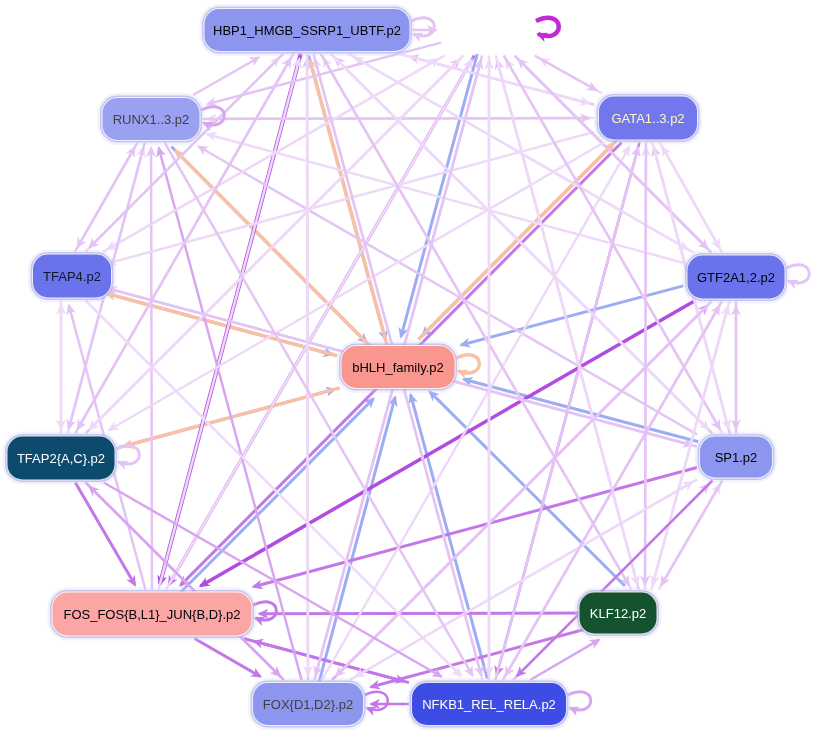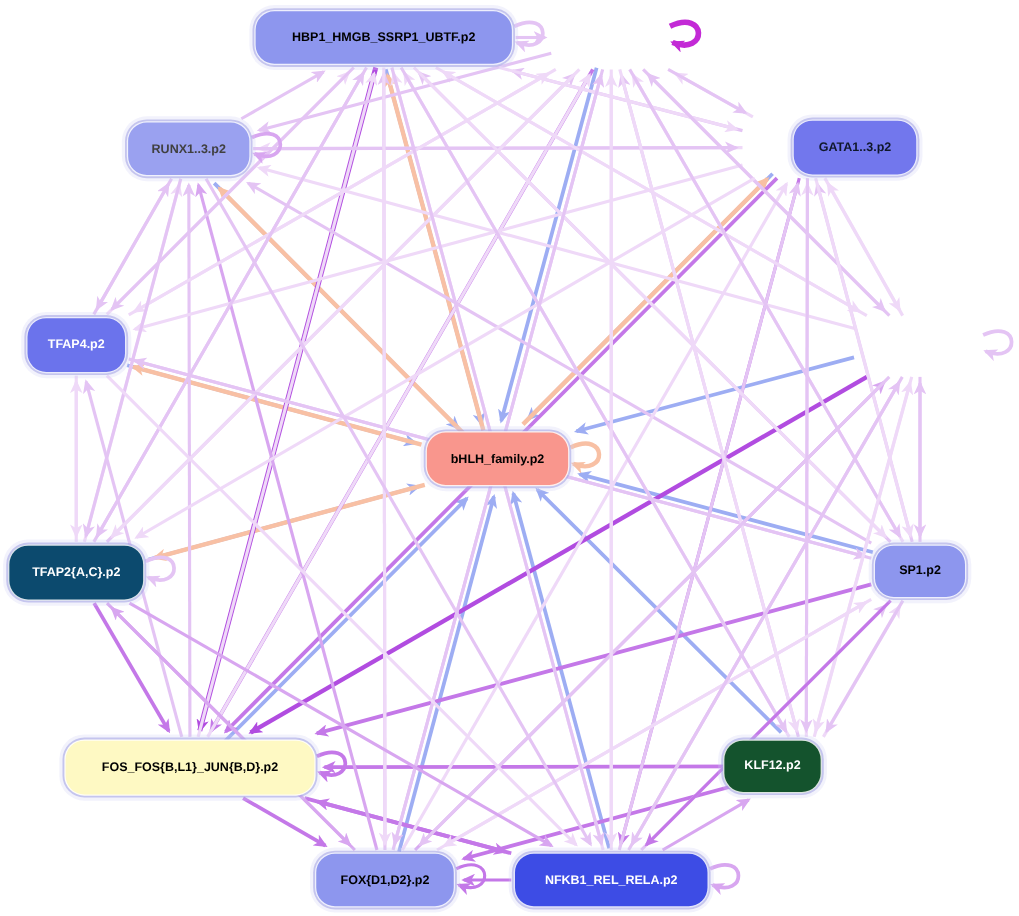--- a/index.html
+++ b/index.html
@@ -3,28 +3,27 @@
 <meta charset="utf-8">
 <style>
   html,body{margin:0;padding:0;background:#ffffff;}
   body{font-family:"Liberation Sans", sans-serif;}
   #stage{position:relative;width:815px;height:733px;background:#ffffff;overflow:hidden;}
   #edge-layer{position:absolute;left:0;top:0;width:815px;height:733px;}
   .node{
     position:absolute;
     display:flex;align-items:center;justify-content:center;
     border-radius:16px;
-    font-size:10px;
+    font-size:13px;
     white-space:nowrap;
     transform:translate(-50%,-50%);
     border:1px solid rgba(255,255,255,0.85);
     box-shadow:0 0 0 1.5px rgba(160,160,225,0.55), 0 0 0 4px rgba(210,210,245,0.28);
     cursor:pointer;
     user-select:none;
-    font-weight:bold;
   }
 </style>
 </head>
 <body>
 
 <div id="stage">
   <svg id="edge-layer" xmlns="http://www.w3.org/2000/svg" width="815" height="733" viewBox="0 0 815 733">
       <defs>
         <marker id="arrow-lav1" markerWidth="12" markerHeight="10" refX="9" refY="5" orient="auto" markerUnits="userSpaceOnUse">
           <path d="M0,0 L11,5 L0,10 L3,5 Z" fill="#efd9f8"></path>
@@ -169,22 +168,23 @@
       <path d="M 786.5 268 C 816.5 254, 816.5 292, 788.5 281" fill="none" stroke="#e4c4f4" stroke-width="3" marker-end="url(#arrow-lav2)"></path>
       <path d="M 456.5 358 C 486.5 344, 486.5 382, 458.5 371" fill="none" stroke="#f8c0a4" stroke-width="3.5" marker-end="url(#arrow-salmon)"></path>
       <path d="M 116.5 449 C 146.5 435, 146.5 473, 118.5 462" fill="none" stroke="#e4c4f4" stroke-width="3" marker-end="url(#arrow-lav2)"></path>
       <path d="M 253.5 605 C 283.5 591, 283.5 629, 255.5 618" fill="none" stroke="#c478e8" stroke-width="3" marker-end="url(#arrow-pur2)"></path>
       <path d="M 568 695 C 598 681, 598 719, 570 708" fill="none" stroke="#d8a6f0" stroke-width="3" marker-end="url(#arrow-pur1)"></path>
       <path d="M 365 695 C 395 681, 395 719, 367 708" fill="none" stroke="#c478e8" stroke-width="2.5" marker-end="url(#arrow-pur2)"></path>
     </svg>
 
 <div class="node" style="left: 307px; top: 30px; width: 205px; height: 42px; background: rgb(141, 150, 238); color: rgb(0, 0, 0);">HBP1_HMGB_SSRP1_UBTF.p2</div>
     <div class="node" style="left: 151px; top: 119px; width: 97px; height: 42px; background: rgb(154, 161, 240); color: #404040;">RUNX1..3.p2</div>
-    <div class="node" style="left: 684px; top: 118px; width: 98px; height: 43px; background: rgb(114, 119, 237); color: #0f172a;">GATA1..3.p2</div>
-    <div class="node" style="left: 61px; top: 276px; width: 78px; height: 43px; background: rgb(107, 115, 236); color: #ffffff;">TFAP4.p2</div>
+    <div class="node" style="left: 648px; top: 118px; width: 98px; height: 43px; background: rgb(114, 119, 237); color: #fef9c3;">GATA1..3.p2</div>
+    <div class="node" style="left: 72px; top: 276px; width: 78px; height: 43px; background: rgb(107, 115, 236); color: #0f172a;">TFAP4.p2</div>
+    <div class="node" style="left: 736px; top: 277px; width: 97px; height: 43px; background: rgb(107, 115, 236); color: rgb(0, 0, 0);">GTF2A1,2.p2</div>
     <div class="node" style="left: 398px; top: 367px; width: 113px; height: 42px; background: rgb(249, 150, 141); color: rgb(0, 0, 0);">bHLH_family.p2</div>
     <div class="node" style="left: 61px; top: 458px; width: 107px; height: 43px; background: #0c4a6e; color: rgb(255, 255, 255);">TFAP2{A,C}.p2</div>
     <div class="node" style="left: 736px; top: 457px; width: 72px; height: 41px; background: rgb(141, 150, 238); color: rgb(0, 0, 0);">SP1.p2</div>
-    <div class="node" style="left: 152px; top: 614px; width: 199px; height: 43px; background: #fef9c3; color: rgb(0, 0, 0);">FOS_FOS{B,L1}_JUN{B,D}.p2</div>
+    <div class="node" style="left: 152px; top: 614px; width: 199px; height: 43px; background: #fca5a5; color: rgb(0, 0, 0);">FOS_FOS{B,L1}_JUN{B,D}.p2</div>
     <div class="node" style="left: 618px; top: 613px; width: 77px; height: 41px; background: #14532d; color: rgb(255, 255, 255);">KLF12.p2</div>
-    <div class="node" style="left: 308px; top: 704px; width: 110px; height: 42px; background: rgb(141, 150, 238); color: #000000;">FOX{D1,D2}.p2</div>
+    <div class="node" style="left: 308px; top: 704px; width: 110px; height: 42px; background: rgb(141, 150, 238); color: #404040;">FOX{D1,D2}.p2</div>
     <div class="node" style="left: 489px; top: 704px; width: 154px; height: 42px; background: rgb(61, 76, 229); color: rgb(255, 255, 255);">NFKB1_REL_RELA.p2</div>
   </div>
 
 </body></html>

